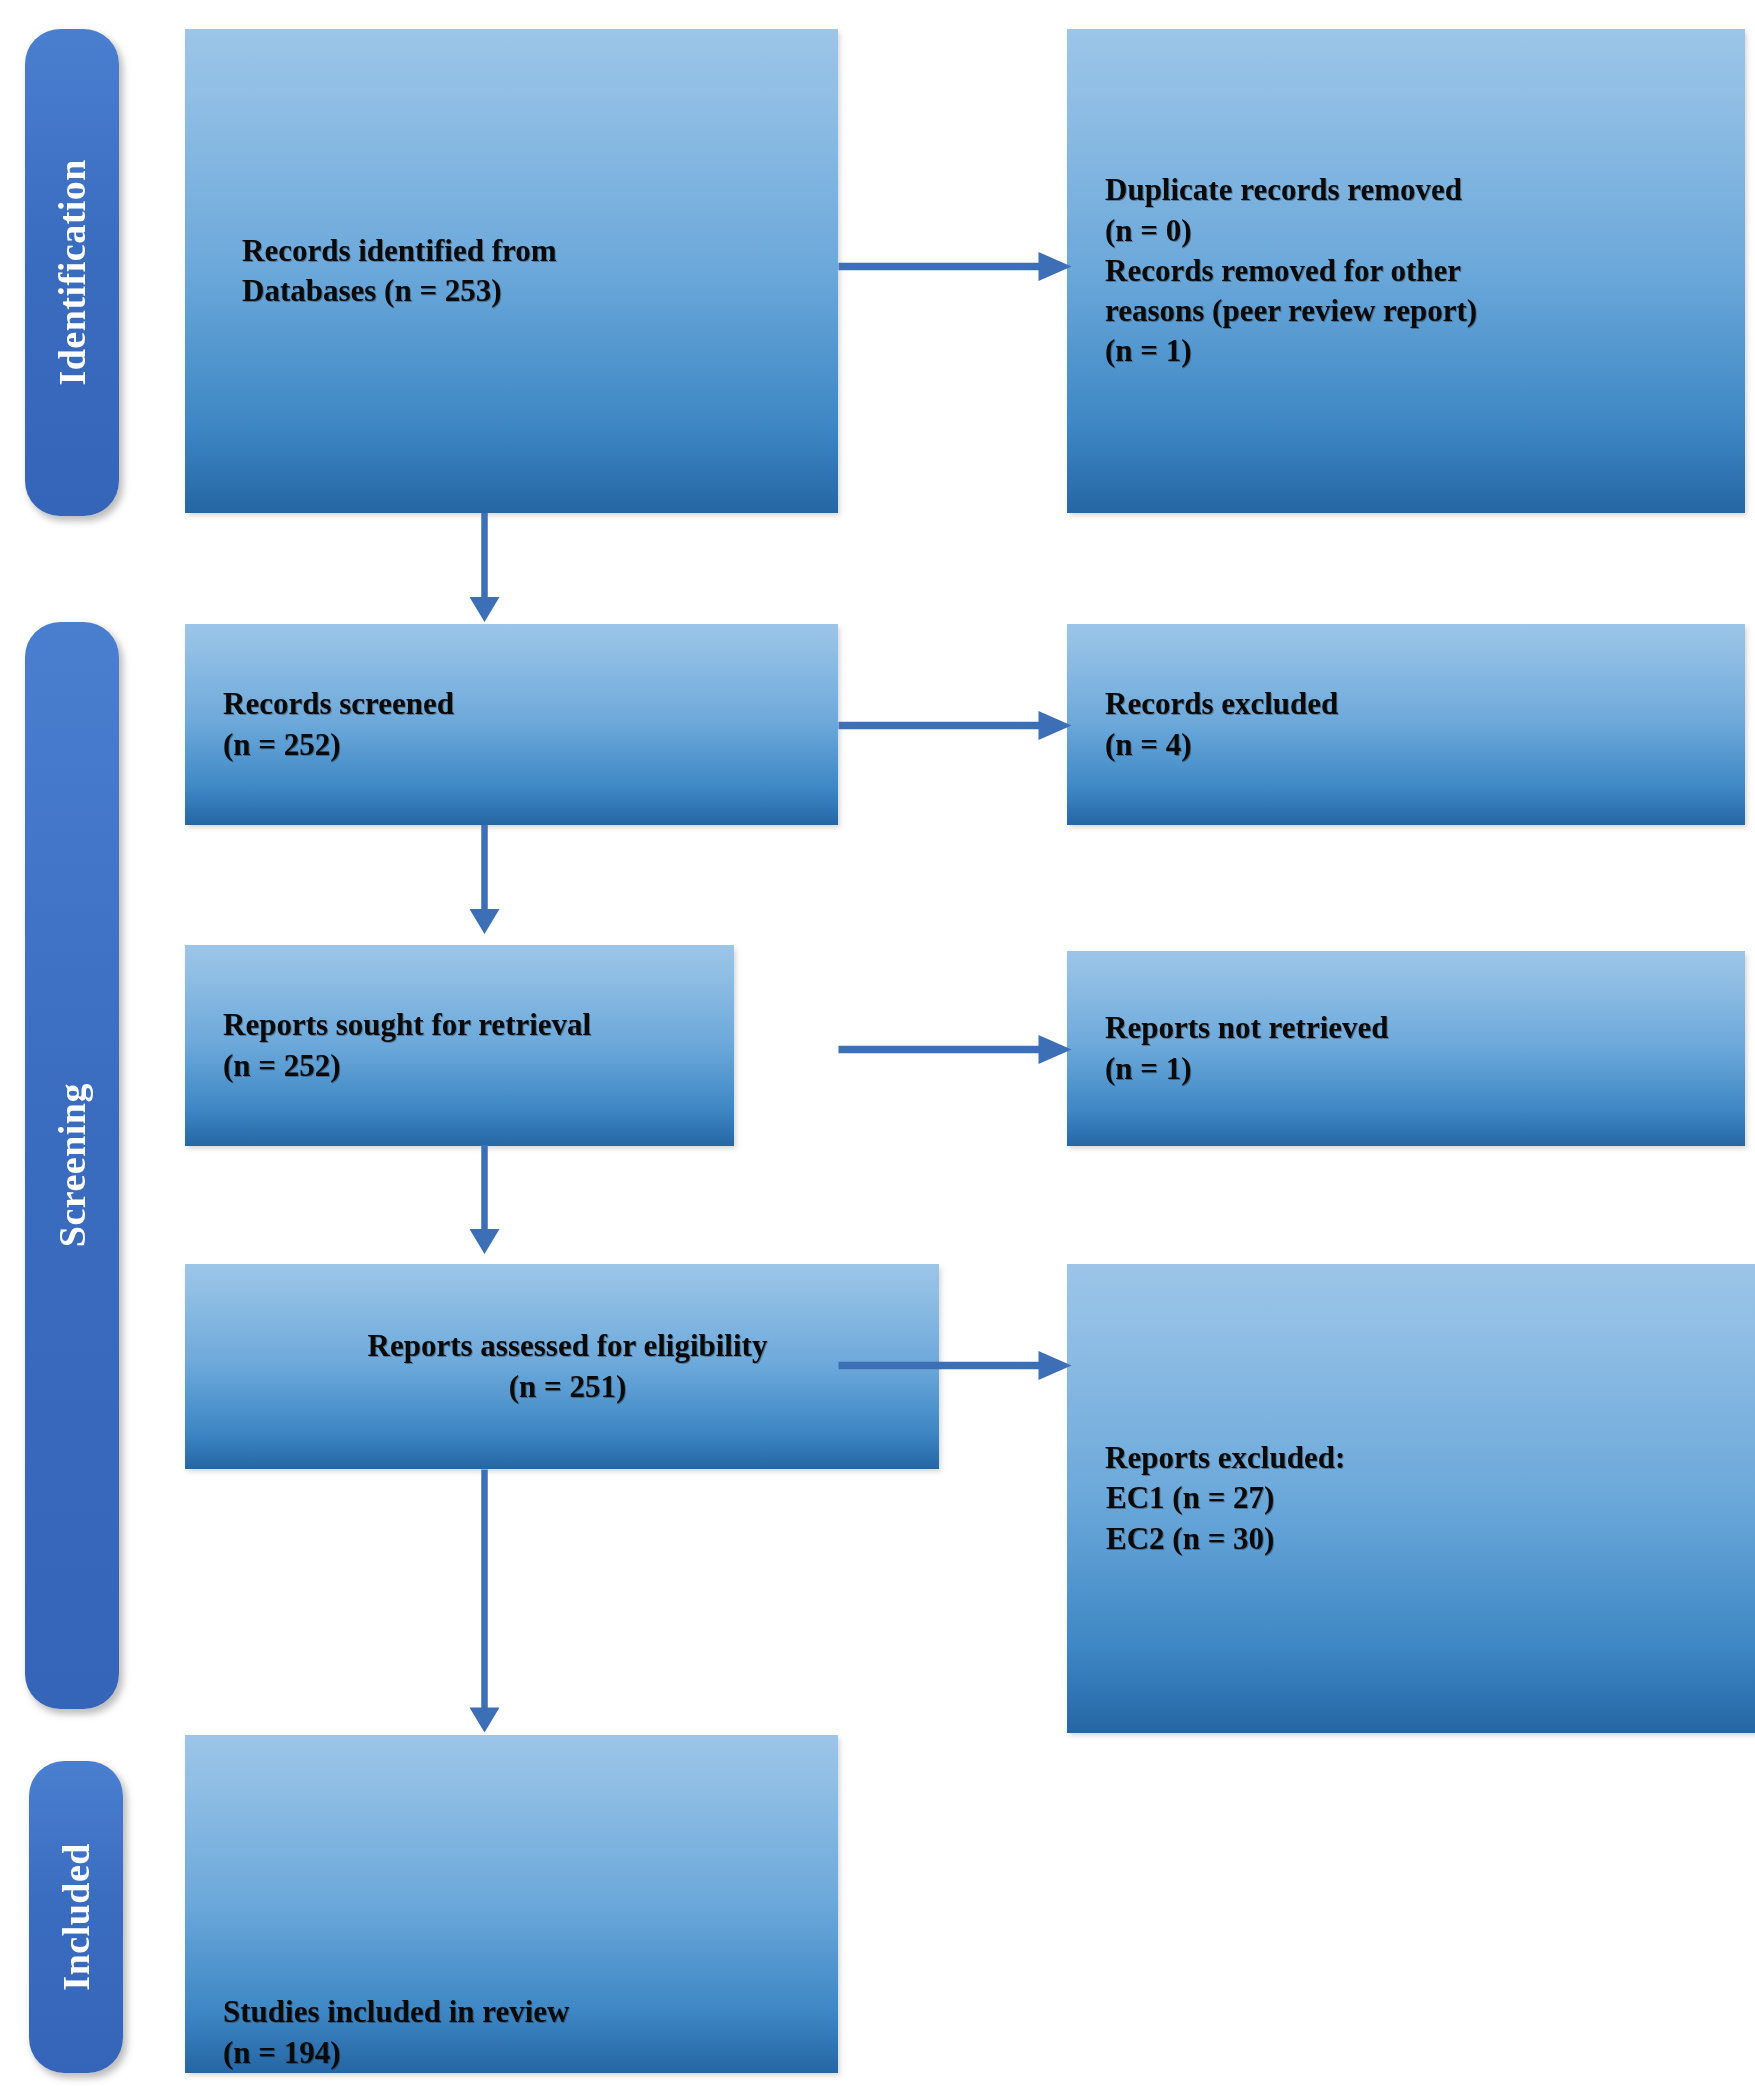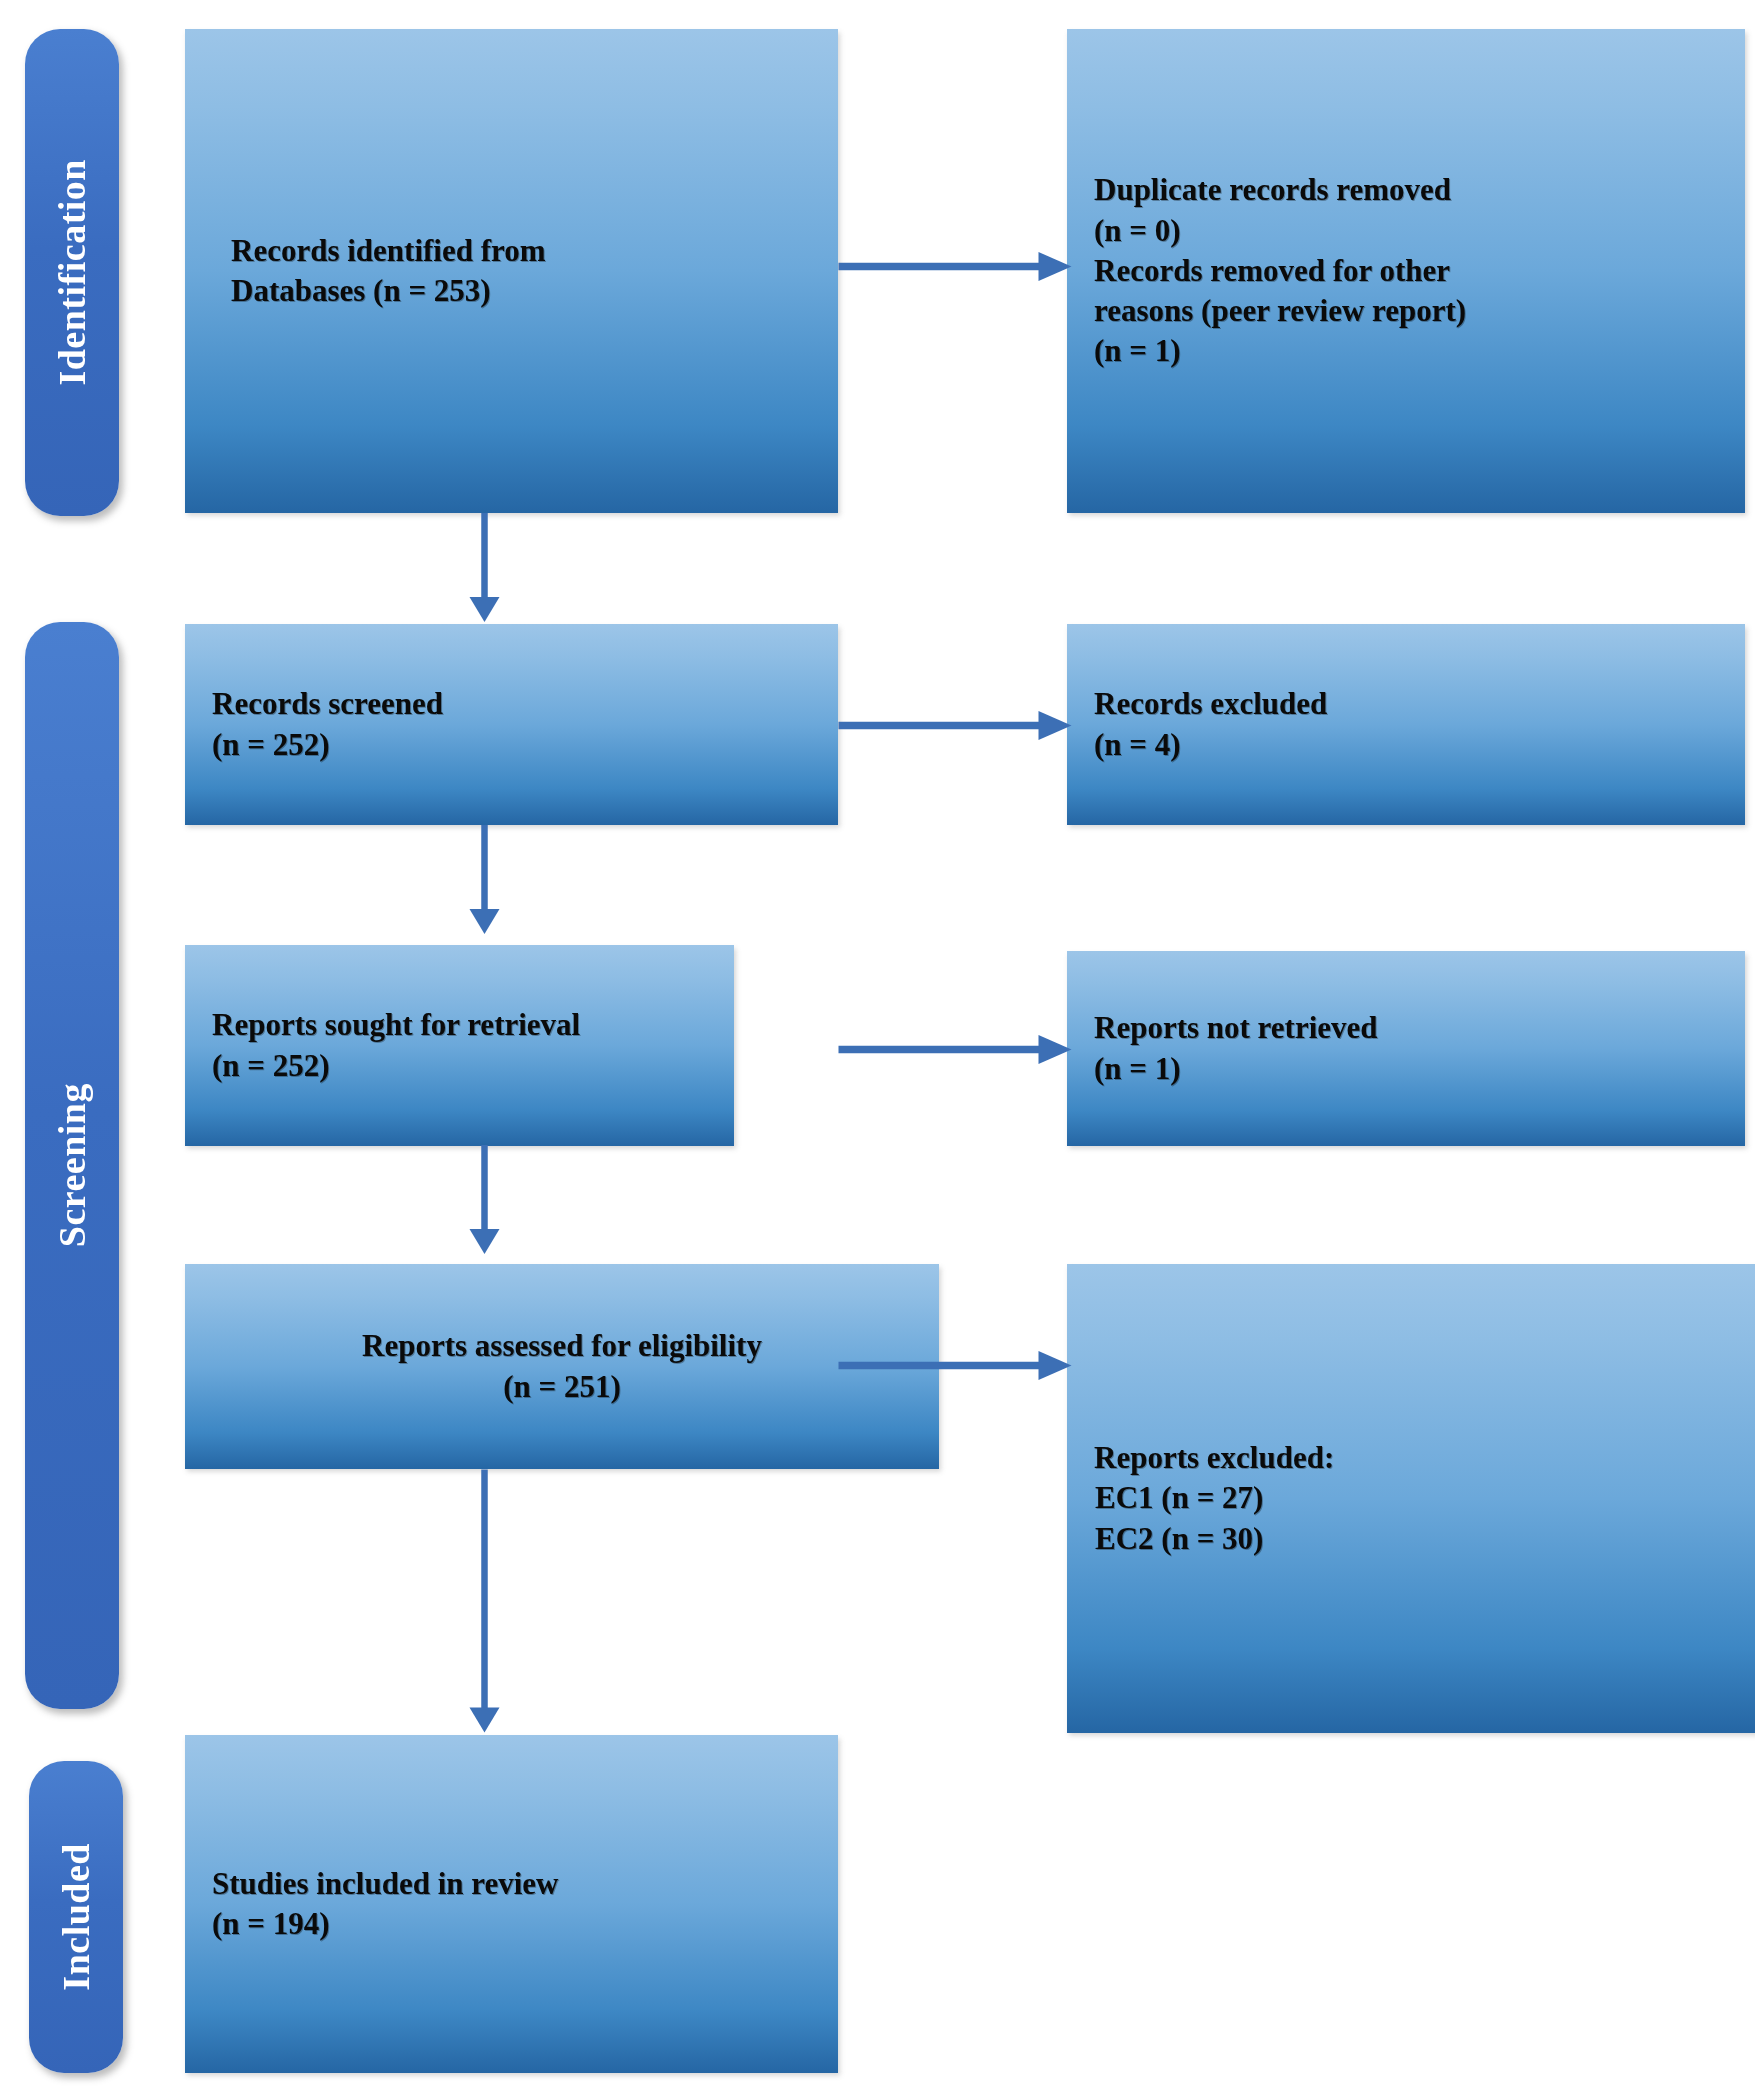--- a/index.html
+++ b/index.html
@@ -39,20 +39,21 @@
     box-sizing:border-box;
   }
   .box .txt{
     color:#0a0a0a;
     font-weight:bold;
     font-size:31px;
     line-height:1.30;
     padding:0 27px;
     text-shadow:1px 1px 0.5px rgba(0,0,0,.30);
     white-space:pre-line;
+    margin-left:11px;
   }
   .box .txt.indent{ padding-left:28px; }
 
   
   .arr{position:absolute;}
   .arr svg{display:block;overflow:visible;}
 </style>
 </head>
 <body>
 
@@ -163,19 +164,19 @@
     </svg>
   </div>
 
   <div class="arr" style="left:464px; top:1469px; width:41px; height:266px;">
     <svg width="41" height="266" viewBox="0 0 82 530">
       <line x1="41" y1="0" x2="41" y2="486" stroke="#3c6fb5" stroke-width="13"></line>
       <polygon points="11,476 71,476 41,526" fill="#3c6fb5"></polygon>
     </svg>
   </div>
 
-  <div class="box" style="left:185px; top:1735px; width:653px; height:338px;">
+  <div class="box" style="left:185px; top:1735px; width:653px; height:338px;justify-content:flex-end;">
     <div class="txt">Studies included in review
 (n = 194)</div>
   </div>
 
 </div>
 
 
 </body></html>

